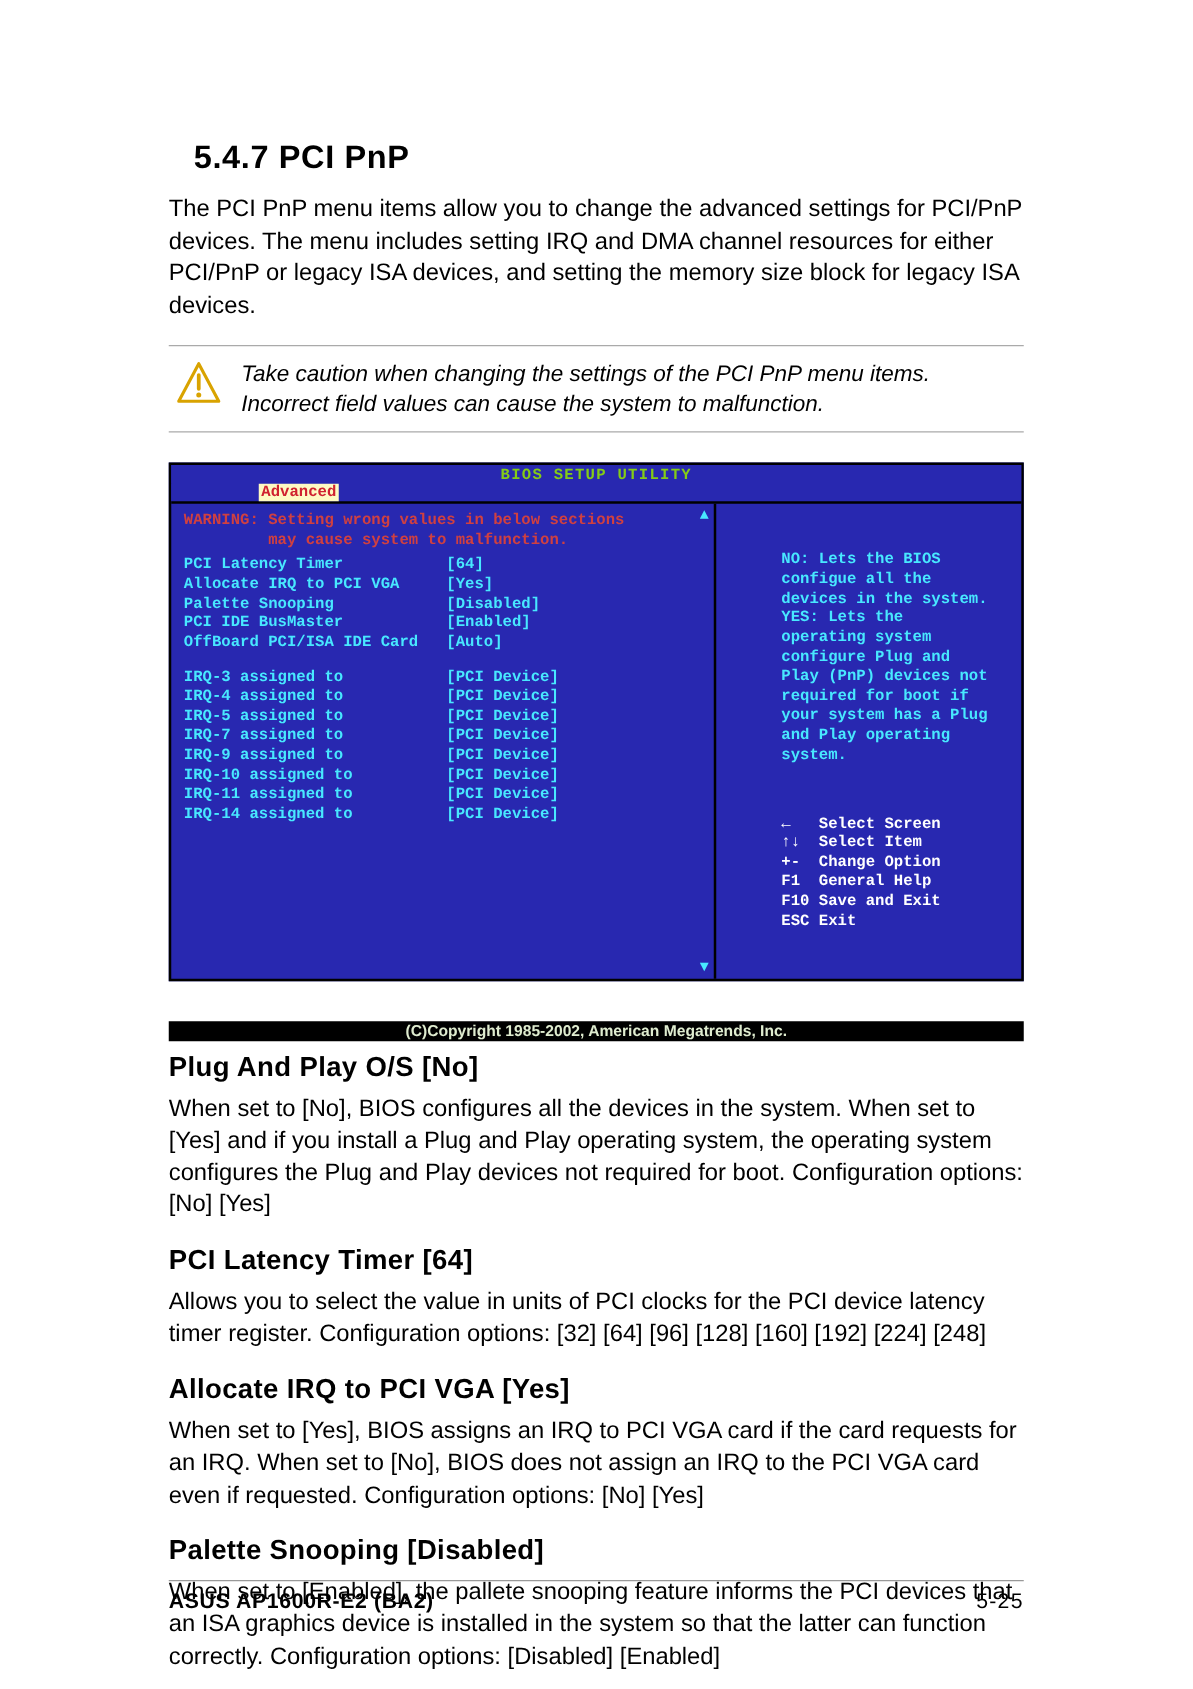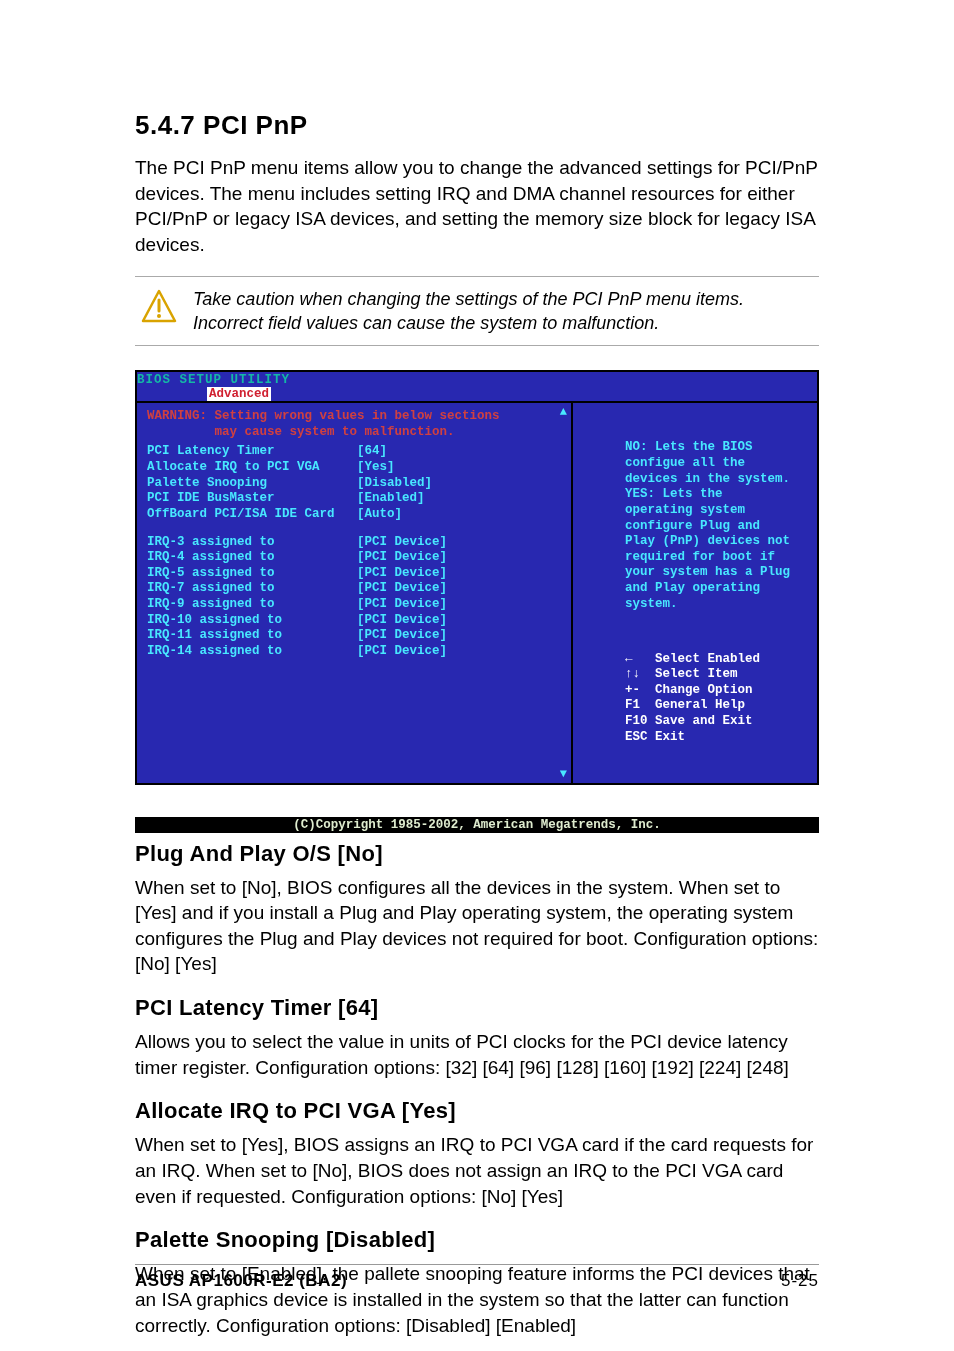--- a/index.html
+++ b/index.html
@@ -1,40 +1,40 @@
 <!DOCTYPE html>
 <html><head>
   <meta charset="utf-8">
   <style>
     * { margin: 0; padding: 0; box-sizing: border-box; }
     body { width: 954px; height: 1351px; background: #fff; font-family: Arial, Helvetica, sans-serif; color: #000; position: relative; }
     .page { padding: 110px 135px 0 135px; }
-    .section-heading { font-size: 26px; font-weight: 900; letter-spacing: 0.5px; margin-bottom: 14px; }
+    .section-heading { font-size: 26px; font-weight: 900; letter-spacing: 0.5px; margin-bottom: 14px; margin-left: 20px; }
     .body-text { font-size: 19px; line-height: 1.35; margin-bottom: 18px; }
     .callout { display: flex; align-items: flex-start; border-top: 1px solid #aaa; border-bottom: 1px solid #aaa; padding: 10px 0; margin: 18px 0 24px 0; font-style: italic; }
     .callout .icon { width: 48px; flex: 0 0 48px; display: flex; justify-content: center; }
     .callout .text { font-size: 18px; line-height: 1.35; padding-left: 10px; }
     .bios-box { border: 2px solid #000; background: #2828b0; color: #fff; font-family: "Courier New", monospace; font-size: 12.5px; font-weight: bold; margin-bottom: 32px; }
-    .bios-title { text-align: left; color: #14b8a6; background: #2828b0; padding: 1px 0 0 0; letter-spacing: 1px; }
+    .bios-title { text-align: center; color: #84cc16; background: #2828b0; padding: 1px 0 0 0; letter-spacing: 1px; }
     .bios-tabs { padding-left: 70px; background: #2828b0; }
-    .bios-tab { display:inline-block; background:#ffffff; color:#d02030; padding:0 2px; }
+    .bios-tab { display:inline-block; background:#fef9c3; color:#d02030; padding:0 2px; }
     .bios-inner { display: flex; border-top: 2px solid #000; }
     .bios-left { flex: 1 1 auto; border-right: 2px solid #000; padding: 6px 10px 6px 10px; position: relative; }
     .bios-left .scroll-up { position: absolute; right: 4px; top: 2px; color: #48e8ff; font-size: 12px; }
     .bios-left .scroll-down { position: absolute; right: 4px; bottom: 2px; color: #48e8ff; font-size: 12px; }
     .bios-right { width: 200px; flex: 0 0 200px; padding: 6px 8px 6px 8px; white-space: pre; line-height: 1.25; margin-left: 44px; }
     .bios-left .row { display: flex; }
     .bios-left .label { width: 210px; white-space: pre; }
     .bios-left .value { white-space: pre; }
     .bios-left .heading { color: #fff; margin-bottom: 4px; }
     .bios-left .warning { color: #d04040; white-space: pre; line-height:1.25; margin-bottom:4px; }
     .bios-left .group { color: #48e8ff; line-height:1.25; }
     .bios-right .help { color: #48e8ff; }
     .bios-right .nav { color: #fff; margin-top: 8px; }
-    .bios-footer { background: #000; color: #dfeccf; text-align: center; font-family: Liberation Mono, monospace; font-size: 12.5px; font-weight: bold; padding: 1px 0; }
+    .bios-footer { background: #000; color: #dfeccf; text-align: center; font-family: Liberation Sans, sans-serif; font-size: 12.5px; font-weight: bold; padding: 1px 0; }
     .sub-heading { font-size: 22px; font-weight: 900; letter-spacing: 0.3px; margin-bottom: 8px; margin-top: 8px; }
     .page-footer { position: absolute; bottom: 60px; left: 135px; right: 135px; display:flex; justify-content: space-between; border-top: 1px solid #999; padding-top: 6px; font-size: 17px; }
     .page-footer .left { font-weight: 900; letter-spacing: 0.5px; }
     .page-footer .right { font-weight: 400; letter-spacing: 1px; }
   </style>
 </head>
 <body>
 
 <div class="page">
   <h2 class="section-heading">5.4.7  PCI PnP</h2>
@@ -122,21 +122,21 @@
 configue all the
 devices in the system.
 YES: Lets the
 operating system
 configure Plug and
 Play (PnP) devices not
 required for boot if
 your system has a Plug
 and Play operating
 system.</div>
-        <div class="nav">←   Select Enabled
+        <div class="nav">←   Select Screen
 ↑↓  Select Item
 +-  Change Option
 F1  General Help
 F10 Save and Exit
 ESC Exit</div>
       </div>
     </div>
   </div>
   <div class="bios-footer">(C)Copyright 1985-2002, American Megatrends, Inc.</div>
 

